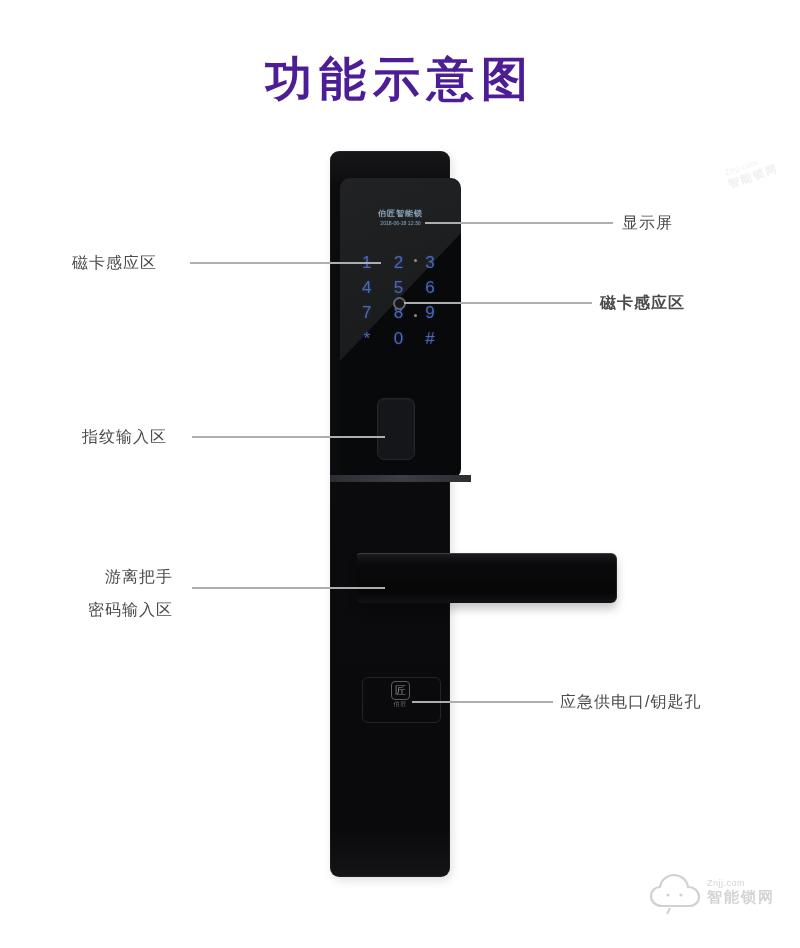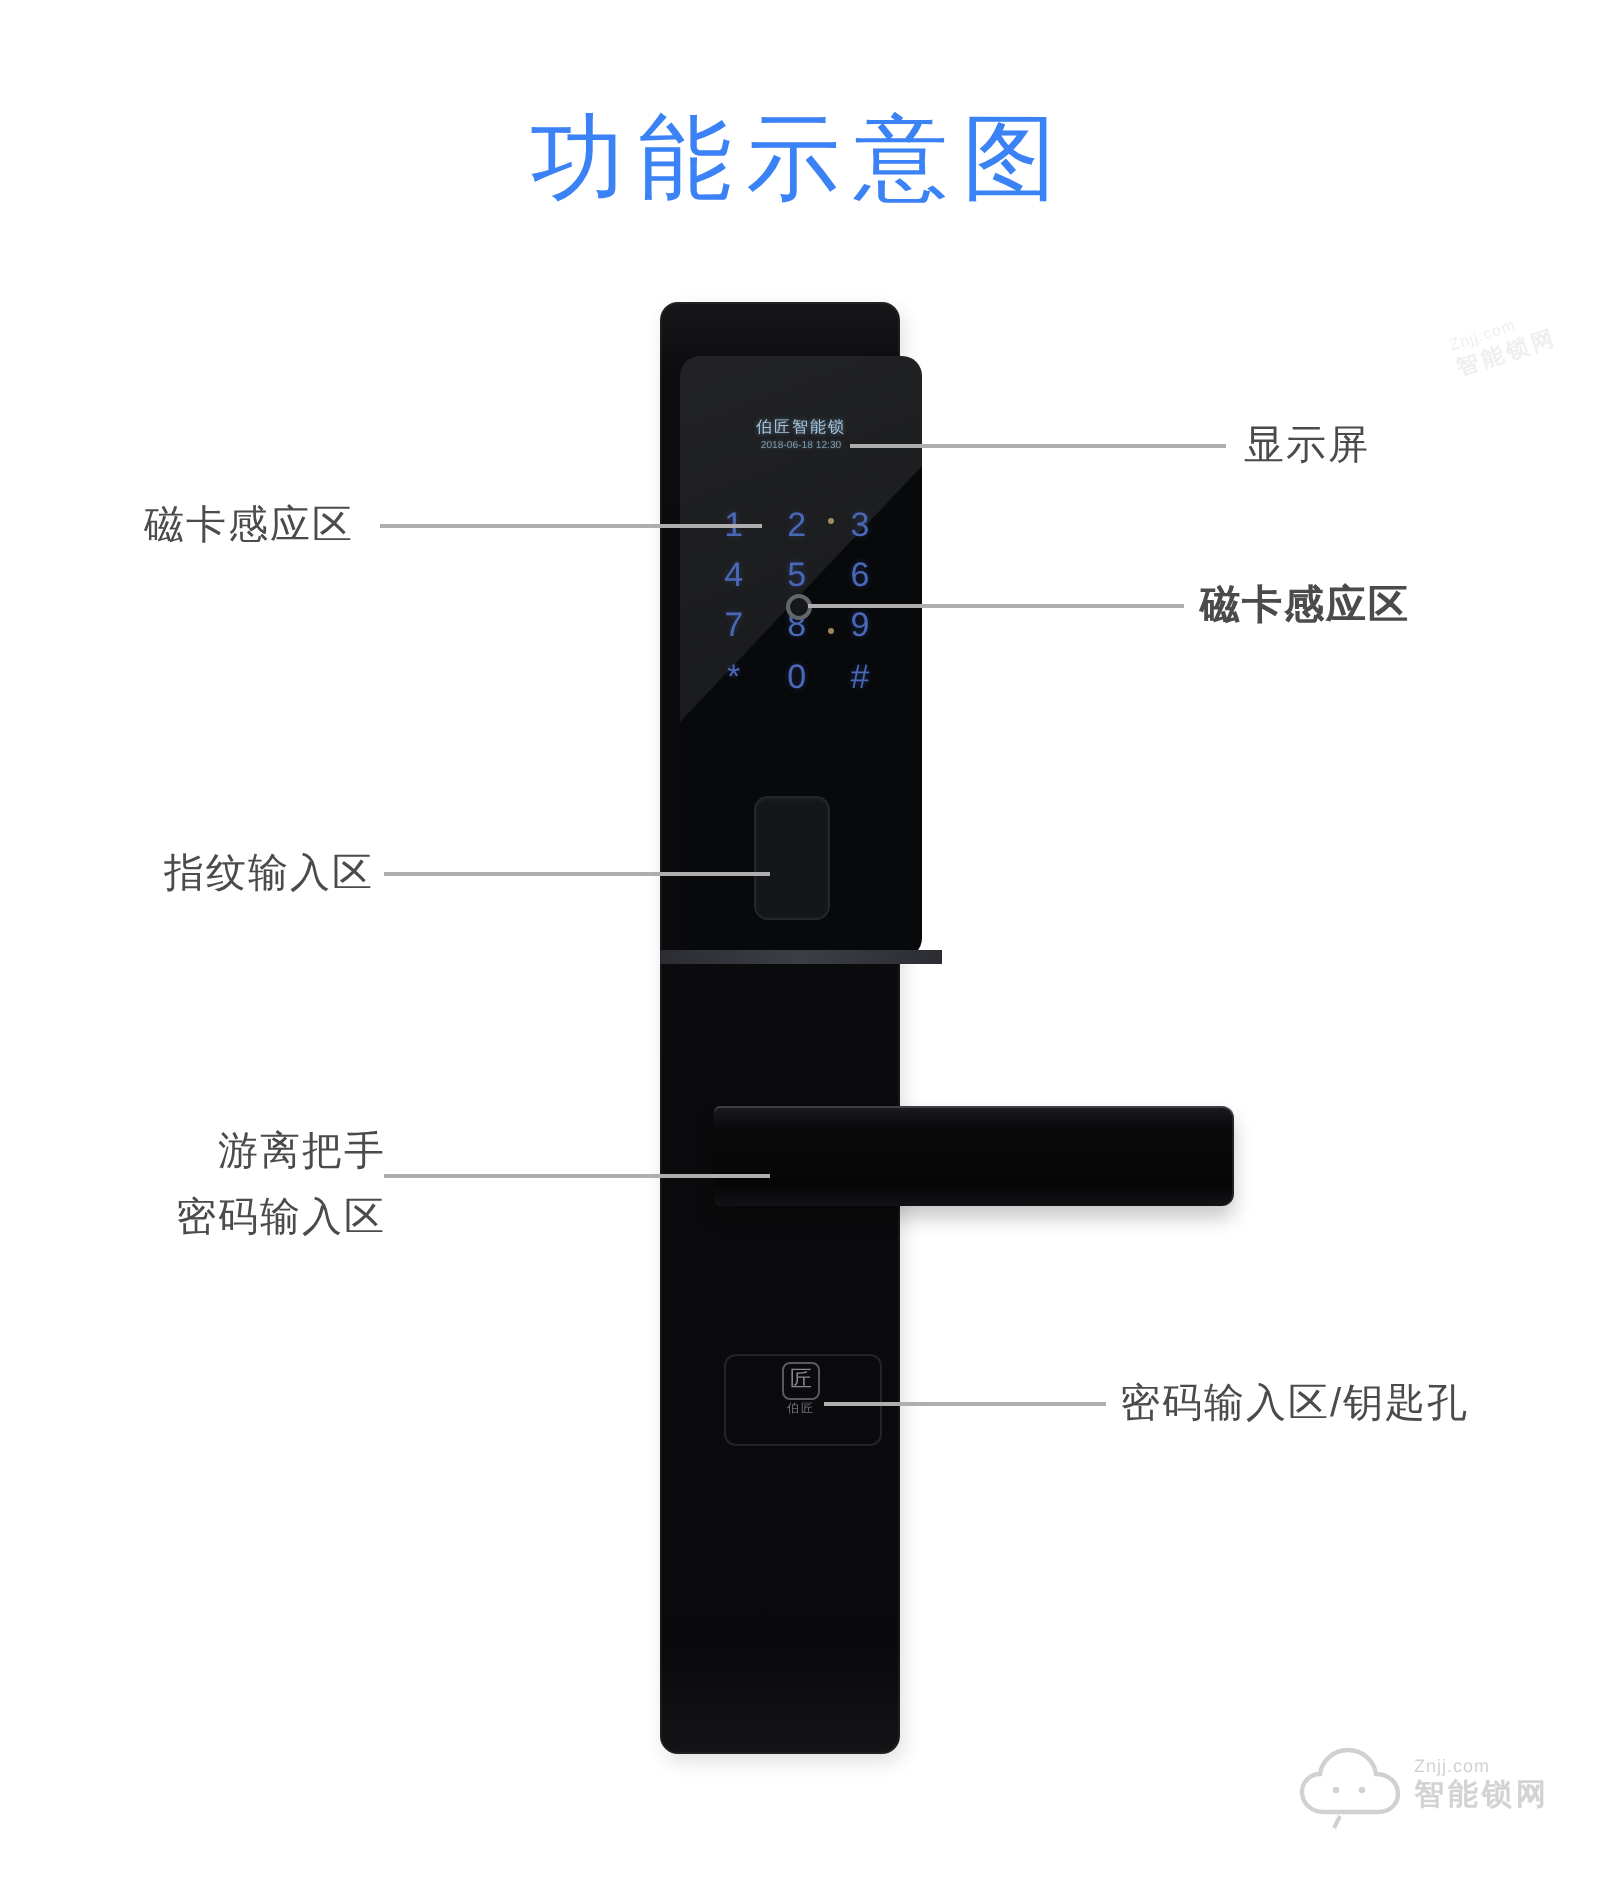--- a/index.html
+++ b/index.html
@@ -5,21 +5,21 @@
   html,body{margin:0;padding:0;}
   body{
     width:800px;height:948px;position:relative;overflow:hidden;
     background:#ffffff;
     font-family:"Liberation Sans","DejaVu Sans",sans-serif;
   }
   
   .title{
     position:absolute;top:48px;left:0;width:800px;
     text-align:center;font-size:47px;letter-spacing:7px;
-    color:#3b82f6;font-weight:400;
+    color:#4c1d95;font-weight:700;
   }
   
   .lock{
     position:absolute;left:330px;top:151px;width:120px;height:726px;
     background:linear-gradient(180deg,#17171a 0%,#0c0c0e 5%,#0a0a0c 93%,#141416 100%);
     border-radius:9px;
     box-shadow:inset 0 0 0 1px rgba(255,255,255,0.05), 2px 4px 10px rgba(0,0,0,0.12);
   }
   .glass{
     position:absolute;left:10px;top:27px;width:121px;height:301px;
@@ -86,21 +86,21 @@
     position:absolute;left:357px;top:553px;width:260px;height:50px;
     background:linear-gradient(180deg,#1b1c20 0%,#0a0a0c 22%,#060607 78%,#111215 100%);
     border-radius:3px 6px 6px 3px;
     box-shadow:inset 0 1px 0 rgba(255,255,255,0.16),
                inset -1px 0 0 rgba(255,255,255,0.10),
                0 6px 10px rgba(0,0,0,0.22);
   }
   
   .leader{position:absolute;height:2px;background:#aeaeae;z-index:5;}
   .lbl{
-    position:absolute;font-size:20px;color:#4b4b4b;white-space:nowrap;
+    position:absolute;font-size:16px;color:#4b4b4b;white-space:nowrap;
     line-height:30px;letter-spacing:1px;
   }
   .lbl.two-line span{display:block;line-height:33px;}
   
   .watermark{
     position:absolute;left:648px;top:868px;display:flex;align-items:center;
     opacity:0.45;
   }
   .watermark .wm-text{margin-left:3px;}
   .wm-line1{font-size:9px;color:#9b9b9b;letter-spacing:0.5px;}
@@ -159,21 +159,21 @@
 <div class="leader" style="left:412px;top:701px;width:141px;"></div>
 
 <div class="lbl" style="left:72px;top:248px;">磁卡感应区</div>
 <div class="lbl" style="left:70px;top:422px;margin-left:12px;">指纹输入区</div>
 <div class="lbl two-line" style="left:88px;top:560px;text-align:right;">
   <span>游离把手</span>
   <span>密码输入区</span>
 </div>
 <div class="lbl" style="left:622px;top:208px;">显示屏</div>
 <div class="lbl" style="left:600px;top:288px;font-weight:bold;">磁卡感应区</div>
-<div class="lbl" style="left:560px;top:687px;">密码输入区/钥匙孔</div>
+<div class="lbl" style="left:560px;top:687px;">应急供电口/钥匙孔</div>
 
 <div class="watermark">
   <svg width="56" height="48" viewBox="0 0 56 48">
     <path d="M14 38 C7 38 3 33 3 28 C3 23 7 19 12 19 C13 12 19 7 26 7 C33 7 39 12 40 19 C46 19 51 23 51 29 C51 34 47 38 41 38 Z" fill="none" stroke="#9a9a9a" stroke-width="2.2"></path>
     <circle cx="20" cy="27" r="1.6" fill="#9a9a9a"></circle>
     <circle cx="33" cy="27" r="1.6" fill="#9a9a9a"></circle>
     <path d="M22 40 L19 46" stroke="#9a9a9a" stroke-width="2"></path>
   </svg>
   <div class="wm-text">
     <div class="wm-line1">Znjj.com</div>

